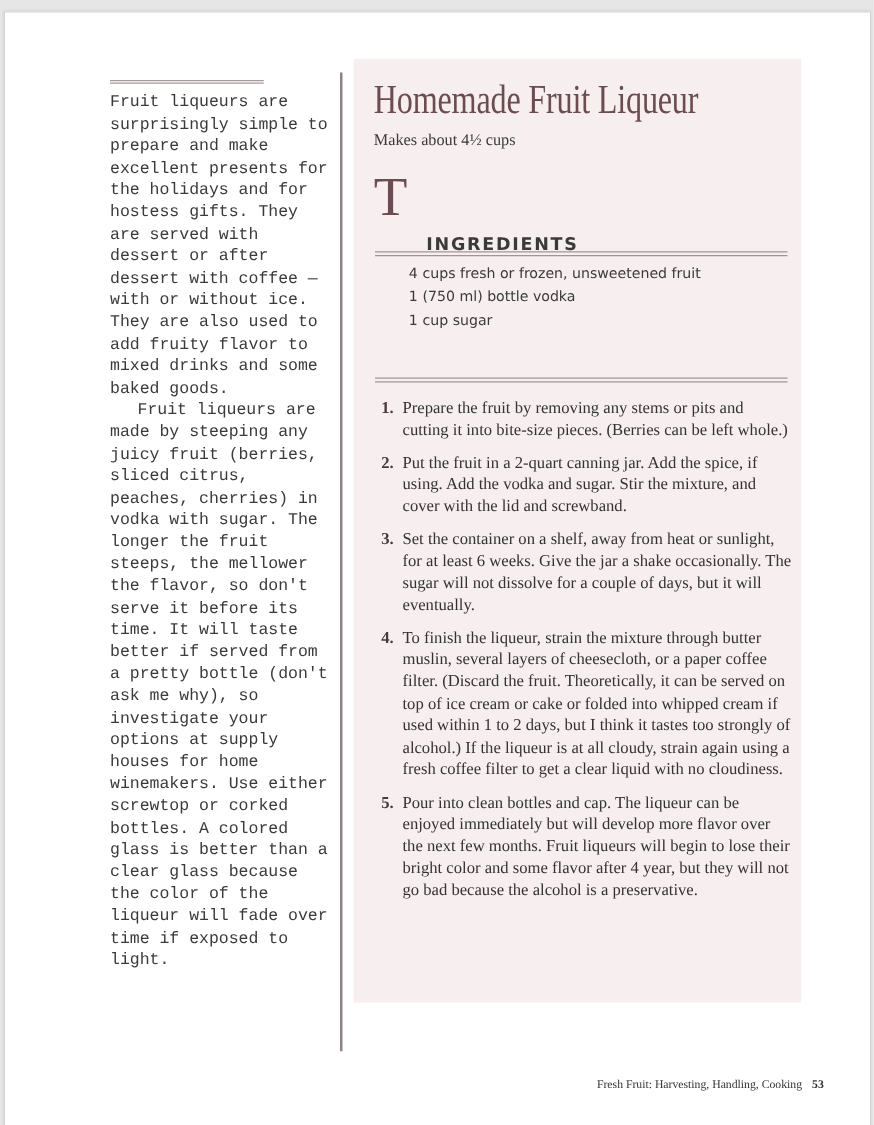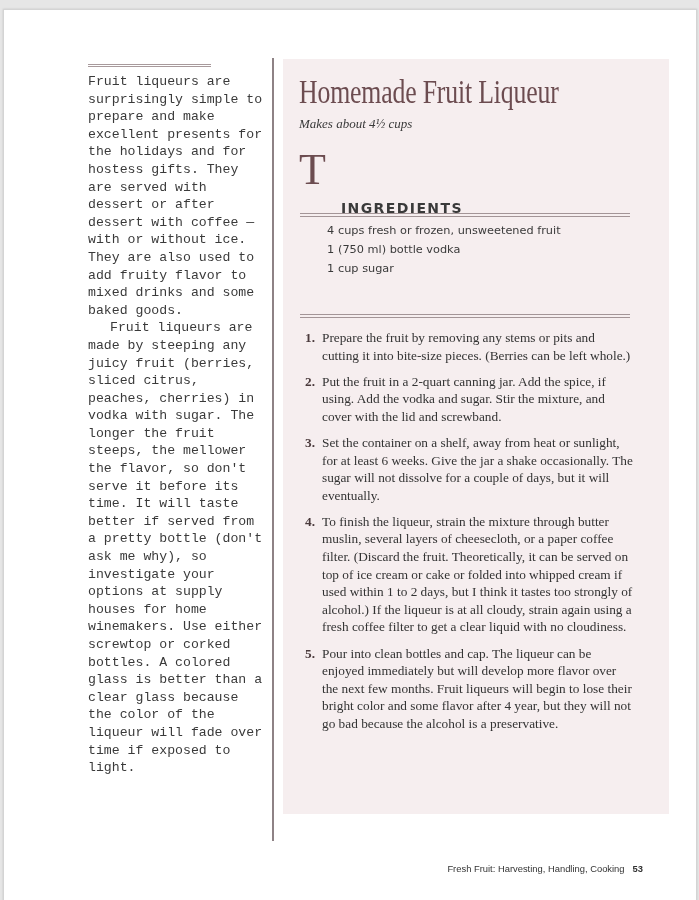--- a/index.html
+++ b/index.html
@@ -21,31 +21,31 @@
   }
   .sidebar-rule { margin-top: 2px; height: 1px; border-top: 1px solid #a89a9c; border-bottom: 1px solid #a89a9c; height: 1px; width: 123px; }
   .sidebar-body { margin-top: 6px; font-size: 13.2px; line-height: 17.6px; color: #3a3a3a; font-family: Liberation Mono, monospace; }
   .sidebar-body p { margin: 0; }
   .sidebar-body p.indent { text-indent: 22px; }
   .column-divider {
     position: absolute; left: 268px; top: 48px; width: 2px; height: 783px; background: #8e8285;
   }
   
   .recipe {
-    position: absolute; left: 279px; top: 49px; width: 386px; height: 755px;
+    position: absolute; left: 279px; top: 37px; width: 358px; height: 755px;
     background: #f6eeef;
   }
   .recipe-title {
     position: absolute; left: 16px; top: 14px; margin: 0;
     font-family: "Liberation Serif", serif; font-weight: normal;
     font-size: 33px; color: #6c4c50; transform: scaleX(0.78); transform-origin: left top;
     letter-spacing: -0.2px; white-space: nowrap; line-height: 38px;
   }
   .yield {
-    position: absolute; left: 16px; top: 57px; font-style: italic; font-size: 13px; color: #3a3a3a;
+    position: absolute; left: 16px; top: 57px; font-size: 13px; color: #3a3a3a;
   }
   .intro {
     position: absolute; left: 16px; top: 92px; width: 340px; font-size: 14px; line-height: 18.5px; color: #2e2e2e;
   }
   .intro .dropcap {
     float: left; font-size: 44px; line-height: 34px; color: #6c4c50; margin: 2px 4px 0 0;
     font-family: "Liberation Serif", serif;
   }
   .ing-label {
     position: absolute; left: 58px; top: 141px; font-family: "DejaVu Sans", sans-serif;
@@ -57,21 +57,21 @@
   }
   .ingredients { position: absolute; left: 44px; top: 164px; width: 300px; font-family: "DejaVu Sans", sans-serif; font-size: 11.3px; color: #3a3a3a; }
   .ing-row { display: flex; line-height: 15px; margin-bottom: 4px; }
   .ing-qty { width: 11px; flex: none; }
   .ing-text { flex: 1; }
   .steps { position: absolute; left: 22px; top: 270px; width: 330px; }
   .step { display: flex; font-size: 13.3px; line-height: 17.6px; color: #333; margin-bottom: 8.5px; }
   .step-num { width: 17px; flex: none; font-weight: bold; color: #4a3a3c; }
   .step-text { flex: 1; }
   .footer {
-    position: absolute; right: 53px; top: 853px; font-family: Liberation Sans, sans-serif;
+    position: absolute; right: 37px; top: 853px; font-family: Liberation Serif, serif;
     font-size: 9.4px; color: #333;
   }
   .footer .folio { font-weight: bold; margin-left: 8px; }
 </style>
 </head>
 <body>
 
 <div class="page">
 
   <aside class="sidebar">

